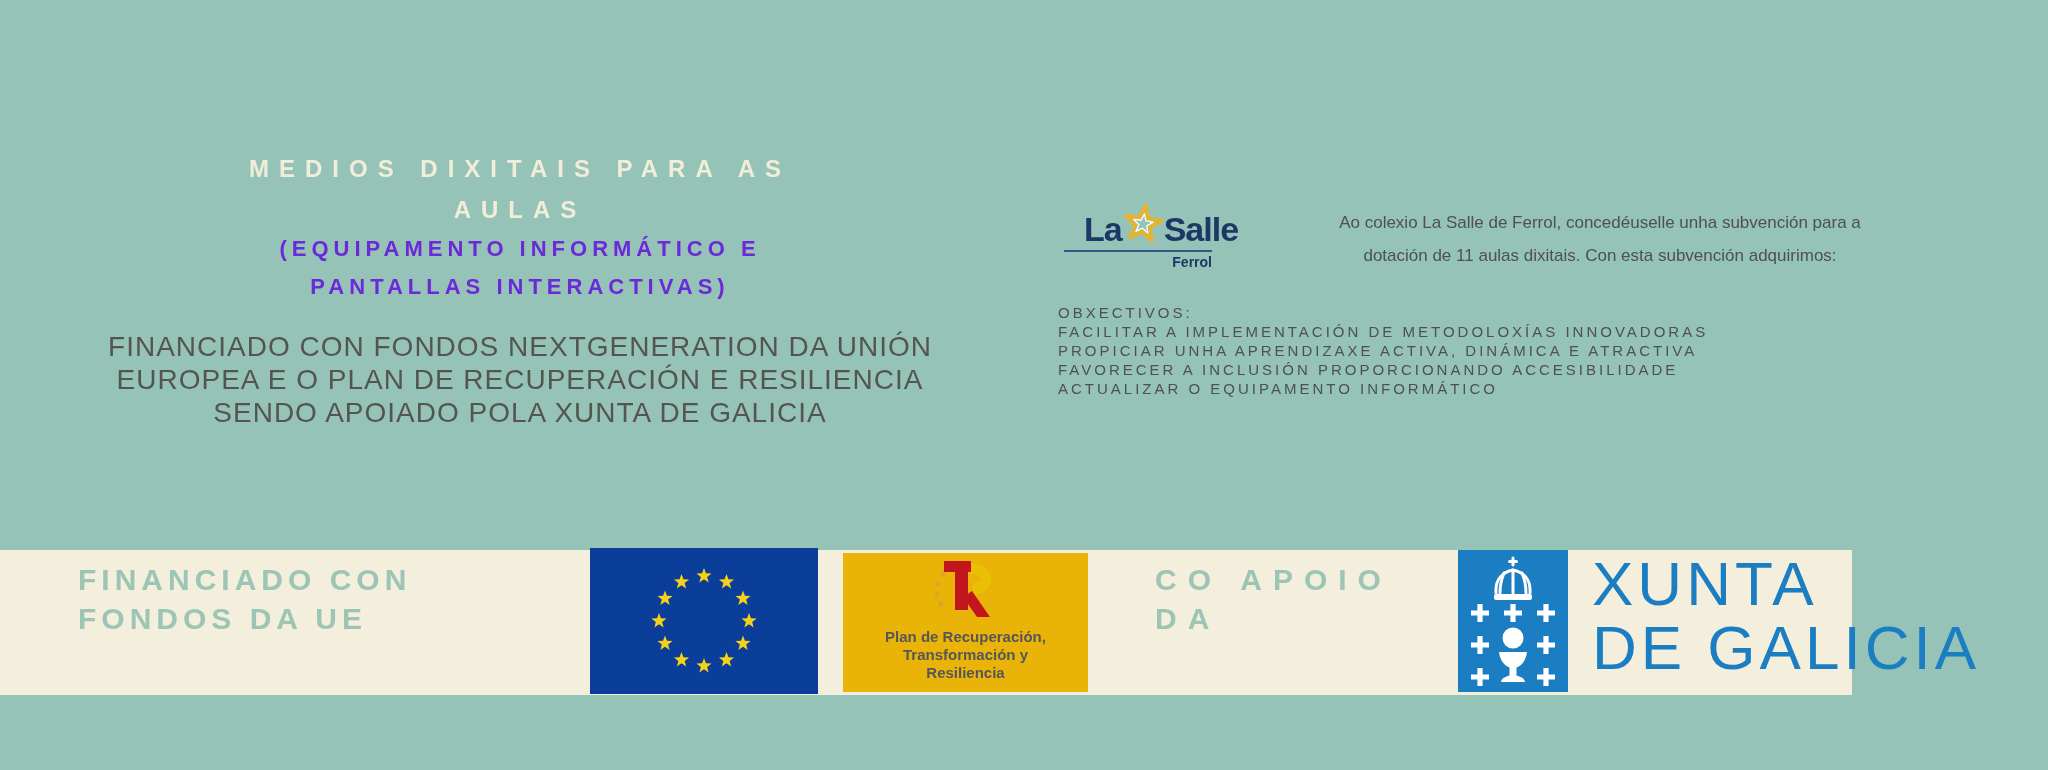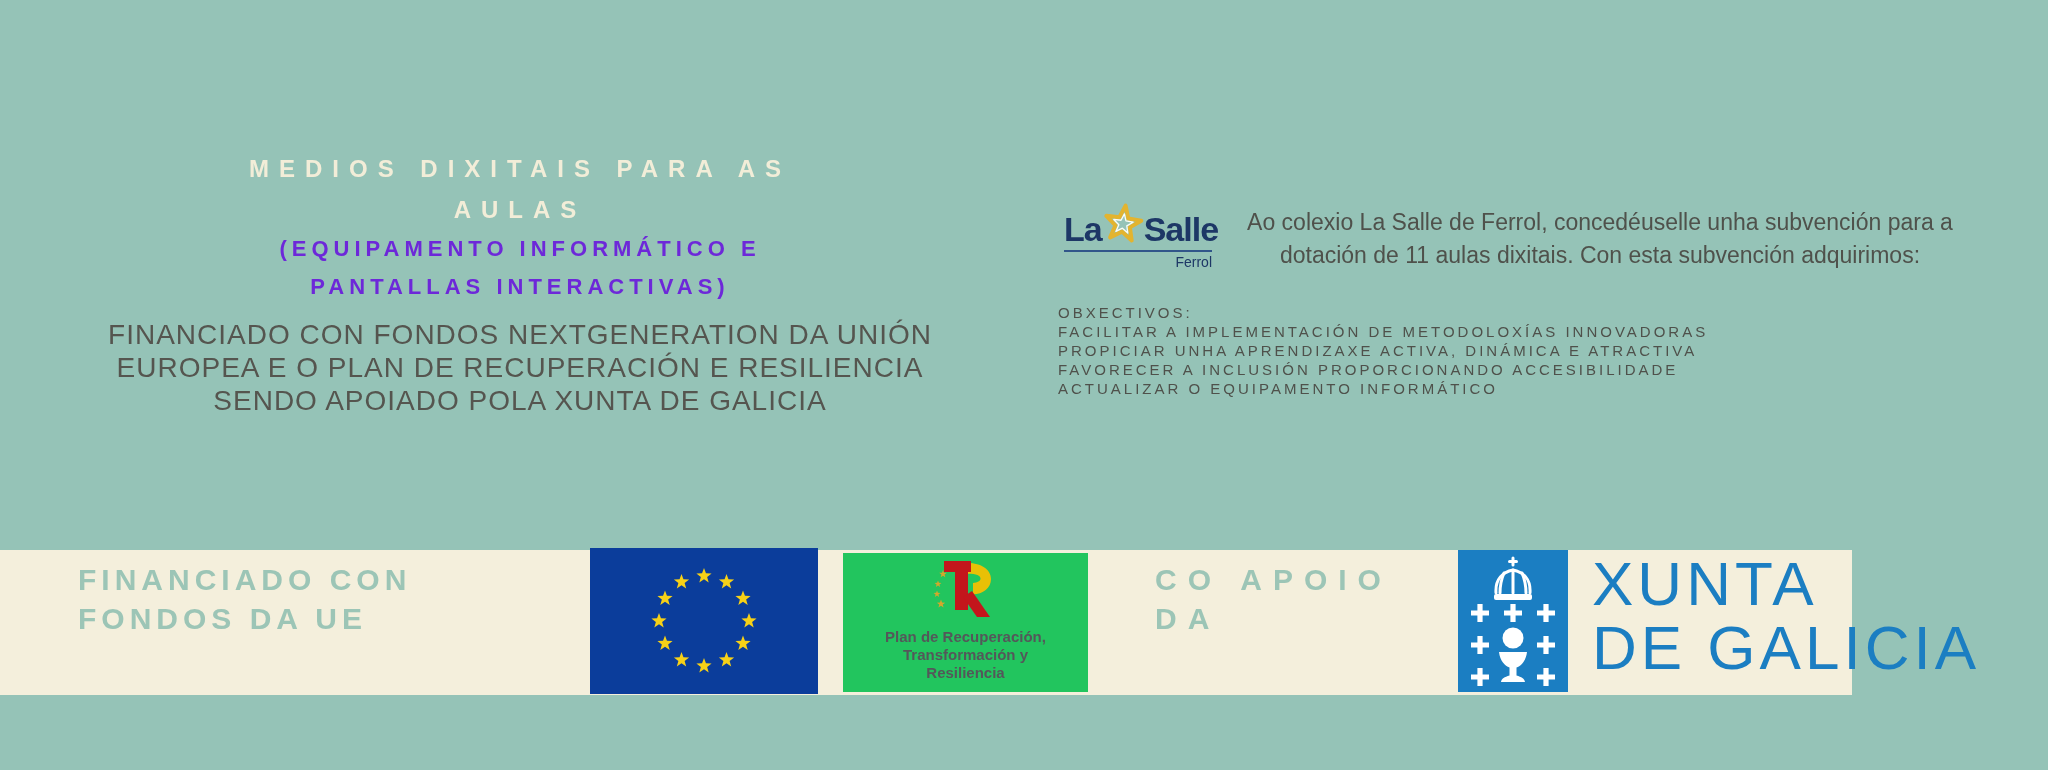--- a/index.html
+++ b/index.html
@@ -12,55 +12,55 @@
   
   .hero-left { position:absolute; left:75px; top:148px; width:890px; text-align:center; }
   .t-main {
     font-size:24px; font-weight:700; letter-spacing:10px;
     line-height:41px; color:#f2edd8;
   }
   .t-sub {
     font-size:22px; font-weight:700; letter-spacing:5px;
     line-height:38px; color:#6d28d9;
   }
-  .funding-note { margin-top:12px; }
+  .funding-note { margin-top:24px; }
   .funding-note div {
     font-size:28px; font-weight:400; letter-spacing:1px;
     line-height:33px; color:#55554f;
   }
 
   
   .lasalle { position:absolute; left:1064px; top:200px; width:148px; }
-  .ls-row { display:flex; align-items:flex-end; }
+  .ls-row { display:flex; align-items:flex-end;margin-left:20px; }
   .ls-word { font-size:34px; font-weight:700; color:#1d3766; line-height:1; letter-spacing:-1px; }
   .ls-star { width:48px; height:48px; margin:0 -3px -2px -3px; flex:0 0 auto; }
   .ls-rule { height:2px; background:#31568a; margin-top:4px; }
-  .ls-city { text-align:right; font-size:14px; font-weight:400; color:#1d3766; margin-top:2px; }
+  .ls-city { text-align:right; font-size:14px; font-weight:700; color:#1d3766; margin-top:2px; }
 
   .intro { position:absolute; left:1242px; top:206px; width:716px; text-align:center; }
-  .intro div { font-size:23px; color:#4f514b; line-height:33px; white-space:nowrap; }
+  .intro div { font-size:17px; color:#4f514b; line-height:33px; white-space:nowrap; }
 
   .objectives { position:absolute; left:1058px; top:303px; }
   .objectives div {
     font-size:15px; letter-spacing:3px; line-height:19px;
     color:#4f514b; white-space:nowrap;
   }
 
   
   .band { position:absolute; left:0; top:550px; width:1852px; height:145px; background:#f4efdc; }
   .band-label { position:absolute; font-weight:700; color:#9cc5b6; font-size:30px; line-height:39px; }
   .band-label.funding { left:78px; top:10px; letter-spacing:5px; }
   .band-label.apoio { left:1155px; top:10px; letter-spacing:11px; }
   .band-label div { white-space:nowrap; }
 
   .eu-flag { position:absolute; left:590px; top:-2px; width:228px; height:146px; display:block; }
 
   .prtr-card {
     position:absolute; left:843px; top:3px; width:245px; height:139px;
-    background:#22c55e; display:flex; flex-direction:column; align-items:center;
+    background:#eab308; display:flex; flex-direction:column; align-items:center;
   }
   .tr-logo { width:72px; height:64px; margin-top:8px; }
   .prtr-text { margin-top:3px; text-align:center; }
   .prtr-text div { font-size:15px; font-weight:700; color:#54575a; line-height:18px; white-space:nowrap; }
 
   .xunta-shield { position:absolute; left:1458px; top:0; width:110px; height:142px; display:block; }
   .xunta-word { position:absolute; left:1592px; top:2px; }
   .xunta-word div {
     font-size:62px; color:#1b7ec2; line-height:64px; letter-spacing:4px;
     white-space:nowrap; font-weight:400;

